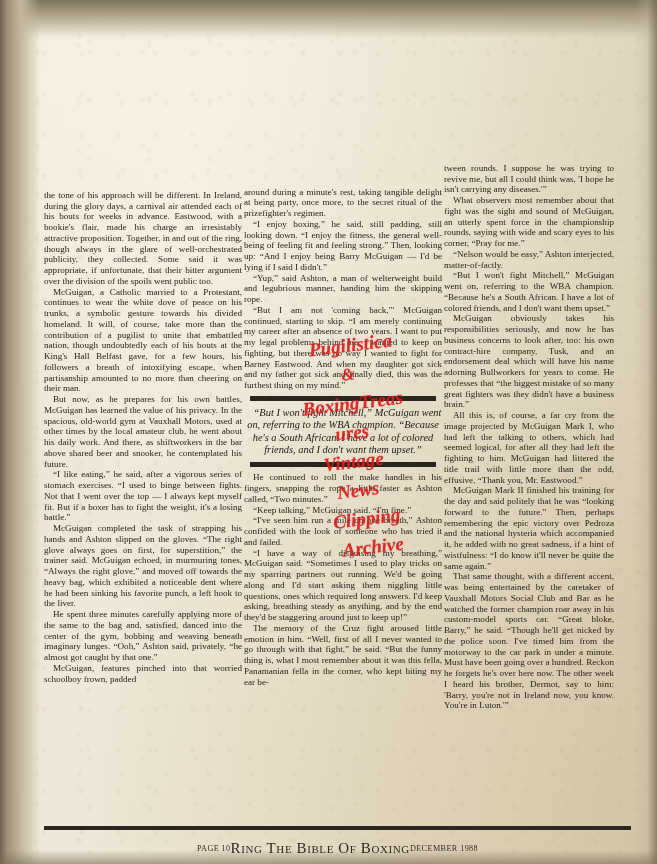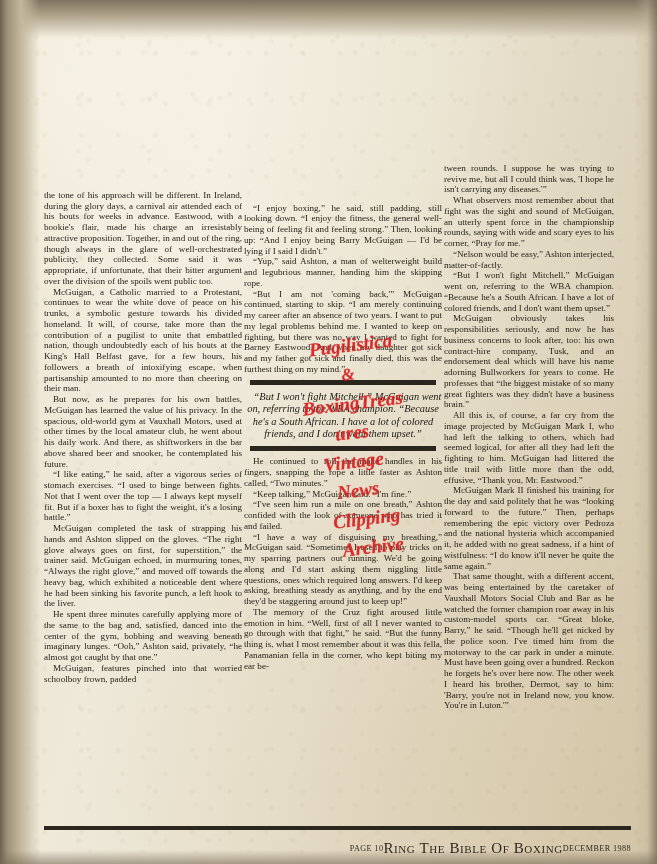--- a/index.html
+++ b/index.html
@@ -72,21 +72,21 @@
     text-indent:0;
     margin:0;
   }
 
   
   #footer-rule{
     position:absolute;left:44px;right:26px;top:826px;height:4px;background:#2b261e;
   }
   #footer{
     position:absolute;left:44px;right:26px;top:838px;height:20px;
-    display:flex;align-items:center;justify-content:flex-end;
+    display:flex;align-items:center;justify-content:center;
     font-family:"Liberation Serif", serif;
     color:#2e2821;
   }
   #footer .f-left,#footer .f-right{font-size:8.2px;letter-spacing:.4px;}
   #footer .f-center{font-size:15px;letter-spacing:.6px;font-variant:small-caps;}
 
   
   #watermark{
     position:absolute;left:255px;top:330px;width:210px;height:235px;
     pointer-events:none;
@@ -132,20 +132,21 @@
         <p class="noind">the tone of his approach will be different. In Ireland, during the glory days, a carnival air attended each of his bouts for weeks in advance. Eastwood, with a bookie's flair, made his charge an irresistably attractive proposition. Together, in and out of the ring, though always in the glare of well-orchestrated publicity, they collected. Some said it was appropriate, if unfortunate, that their bitter argument over the division of the spoils went public too.</p>
         <p>McGuigan, a Catholic married to a Protestant, continues to wear the white dove of peace on his trunks, a symbolic gesture towards his divided homeland. It will, of course, take more than the contribution of a pugilist to unite that embattled nation, though undoubtedly each of his bouts at the King's Hall Belfast gave, for a few hours, his followers a breath of intoxifying escape, when partisanship amounted to no more than cheering on their man.</p>
         <p>But now, as he prepares for his own battles, McGuigan has learned the value of his privacy. In the spacious, old-world gym at Vauxhall Motors, used at other times by the local amateur club, he went about his daily work. And there, as shiftworkers in the bar above shared beer and snooker, he contemplated his future.</p>
         <p>“I like eating,” he said, after a vigorous series of stomach exercises. “I used to binge between fights. Not that I went over the top — I always kept myself fit. But if a boxer has to fight the weight, it's a losing battle.”</p>
         <p>McGuigan completed the task of strapping his hands and Ashton slipped on the gloves. “The right glove always goes on first, for superstition,” the trainer said. McGuigan echoed, in murmuring tones, “Always the right glove,” and moved off towards the heavy bag, which exhibited a noticeable dent where he had been sinking his favorite punch, a left hook to the liver.</p>
         <p>He spent three minutes carefully applying more of the same to the bag and, satisfied, danced into the center of the gym, bobbing and weaving beneath imaginary lunges. “Ooh,” Ashton said, privately, “he almost got caught by that one.”</p>
         <p>McGuigan, features pinched into that worried schoolboy frown, padded</p>
       </div>
 
       <div class="col">
+        <p class="noind">around during a minute's rest, taking tangible delight at being party, once more, to the secret ritual of the prizefighter's regimen.</p>
         <p>“I enjoy boxing,” he said, still padding, still looking down. “I enjoy the fitness, the general well-being of feeling fit and feeling strong.” Then, looking up: “And I enjoy being Barry McGuigan — I'd be lying if I said I didn't.”</p>
         <p>“Yup,” said Ashton, a man of welterweight build and legubrious manner, handing him the skipping rope.</p>
         <p>“But I am not 'coming back,'” McGuigan continued, starting to skip. “I am merely continuing my career after an absence of two years. I want to put my legal problems behind me. I wanted to keep on fighting, but there was no way I wanted to fight for Barney Eastwood. And when my daughter got sick and my father got sick and finally died, this was the furthest thing on my mind.”</p>
 
         <div class="quote-block">
           <div class="rule"></div>
           <p class="pullquote">“But I won't fight Mitchell,” McGuigan went on, referring to the WBA champion. “Because he's a South African. I have a lot of colored friends, and I don't want them upset.”</p>
           <div class="rule bottom"></div>
         </div>
 

